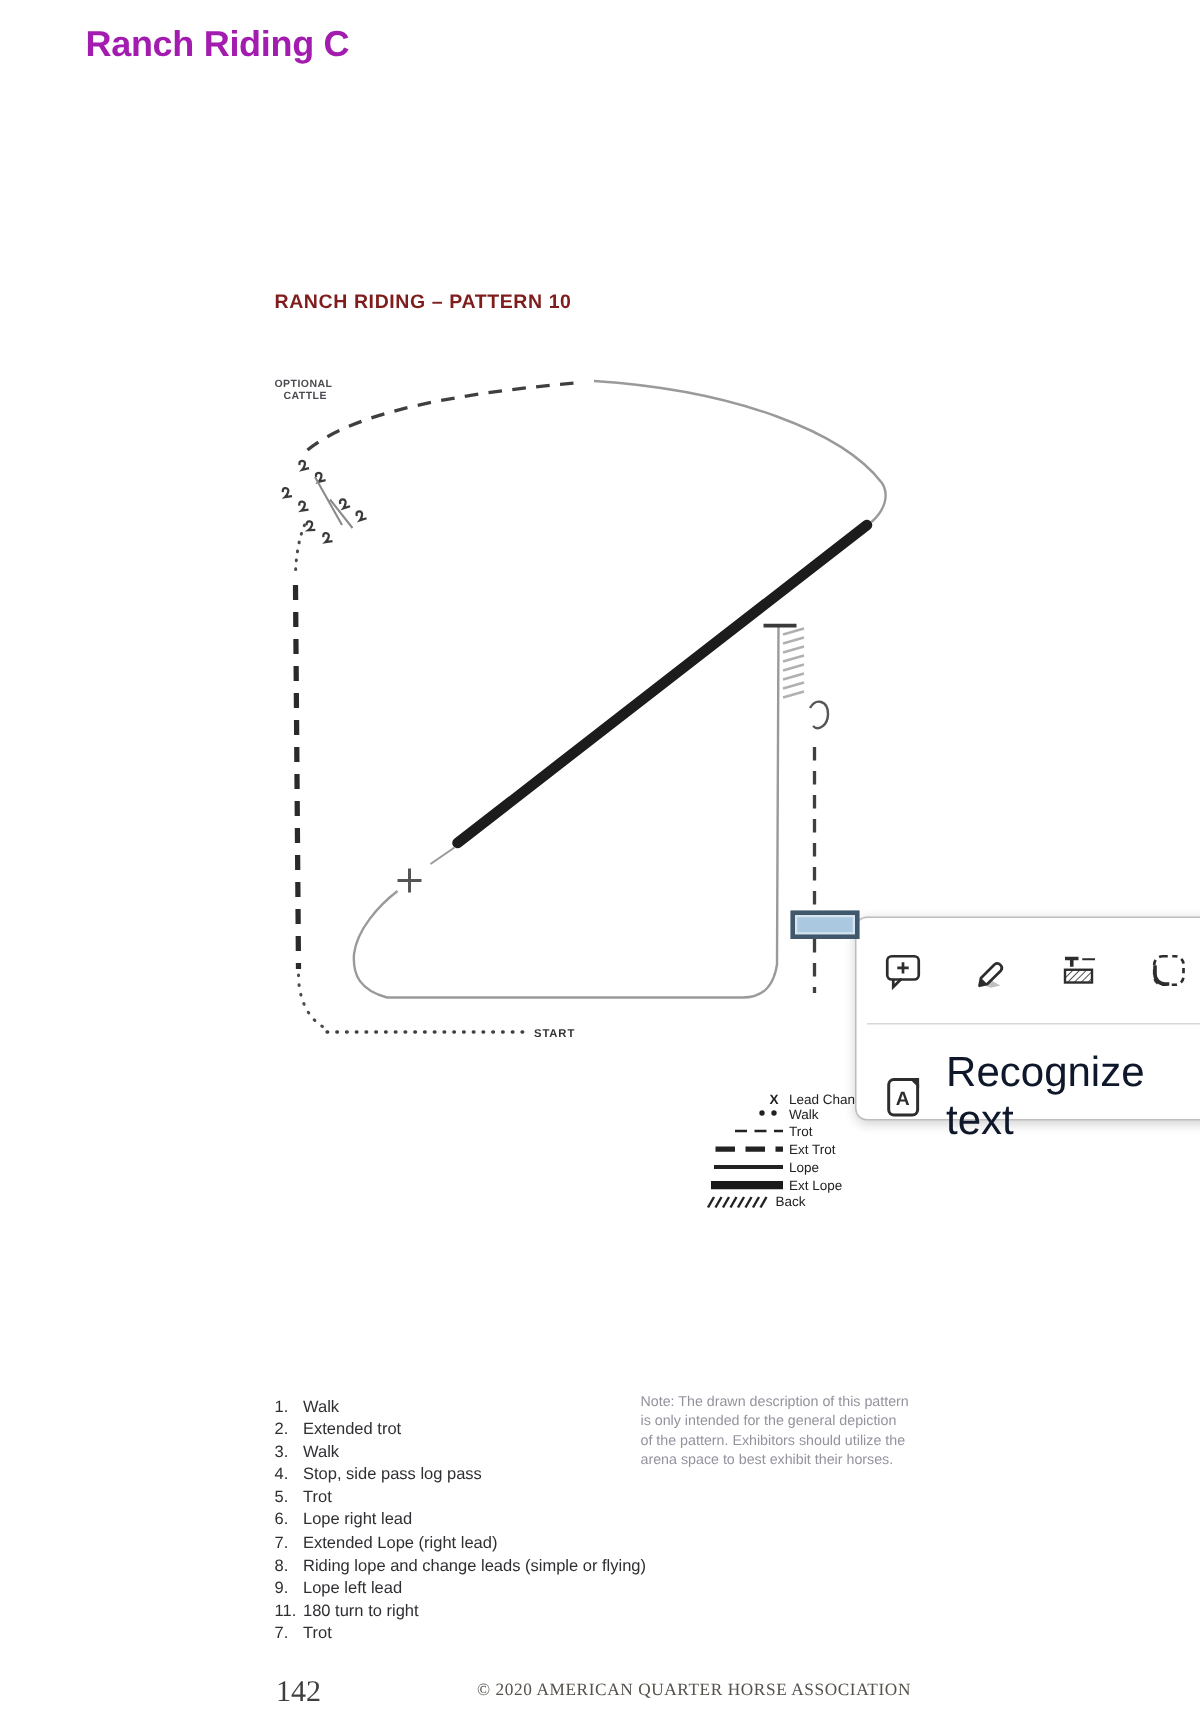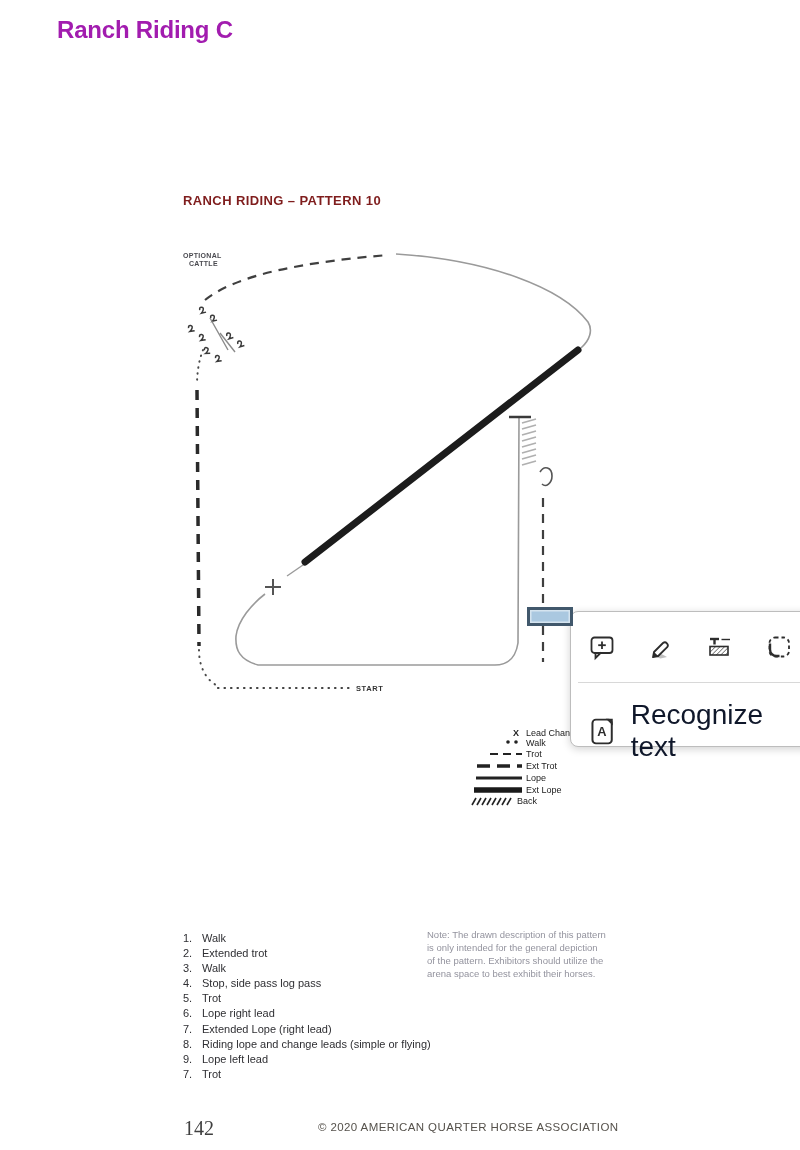--- a/index.html
+++ b/index.html
@@ -20,21 +20,21 @@
   #instructions{left:183px;top:931px;width:340px;color:#2f2f33;font-size:11px;}
   .instr-row{display:flex;line-height:15.1px;}
   .instr-row .num{width:19px;flex:0 0 19px;}
 
   
   #pattern-note{left:427px;top:928px;width:180px;text-align:left;font-size:9.5px;
     line-height:13px;color:#93939e;}
 
   
   #page-number{left:184px;top:1117px;font-family:"Liberation Serif", serif;font-size:20px;color:#3f3f3f;}
-  #copyright{left:318px;top:1121px;font-family:Liberation Sans, sans-serif;font-size:11.5px;
+  #copyright{left:318px;top:1121px;font-family:Liberation Serif, serif;font-size:11.5px;
     letter-spacing:0.4px;color:#55514b;}
 
   
   #annot-popup{left:570px;top:611px;width:245px;height:136px;background:#fff;
     border:1px solid #bdbdbd;border-radius:8px;box-shadow:0 2px 8px rgba(0,0,0,0.18);
     box-sizing:border-box;z-index:5;}
   #annot-popup .icon-row{display:flex;gap:31px;padding:21px 0 0 17px;}
   .tool-btn{width:28px;height:28px;border:none;background:transparent;padding:0;cursor:pointer;}
   #annot-popup .divider{height:1px;background:#d8d8d8;margin:21px 0 0 7px;}
   #annot-popup .menu-row{display:flex;align-items:center;gap:15px;padding:16px 0 0 18px;cursor:pointer;}
@@ -182,20 +182,24 @@
     </div>
   <div class="instr-row">
       <span class="num">8.</span>
       <span>Riding lope and change leads (simple or flying)</span>
     </div>
   <div class="instr-row">
       <span class="num">9.</span>
       <span>Lope left lead</span>
     </div>
   <div class="instr-row">
+      <span class="num">11.</span>
+      <span>180 turn to right</span>
+    </div>
+  <div class="instr-row">
       <span class="num">7.</span>
       <span>Trot</span>
     </div>
 </div>
 
 <div class="abs" id="pattern-note">Note: The drawn description of this pattern is only intended for the general depiction of the pattern. Exhibitors should utilize the arena space to best exhibit their horses.</div>
 
 <div class="abs" id="page-number">142</div>
 <div class="abs" id="copyright">© 2020 AMERICAN QUARTER HORSE ASSOCIATION</div>
 

